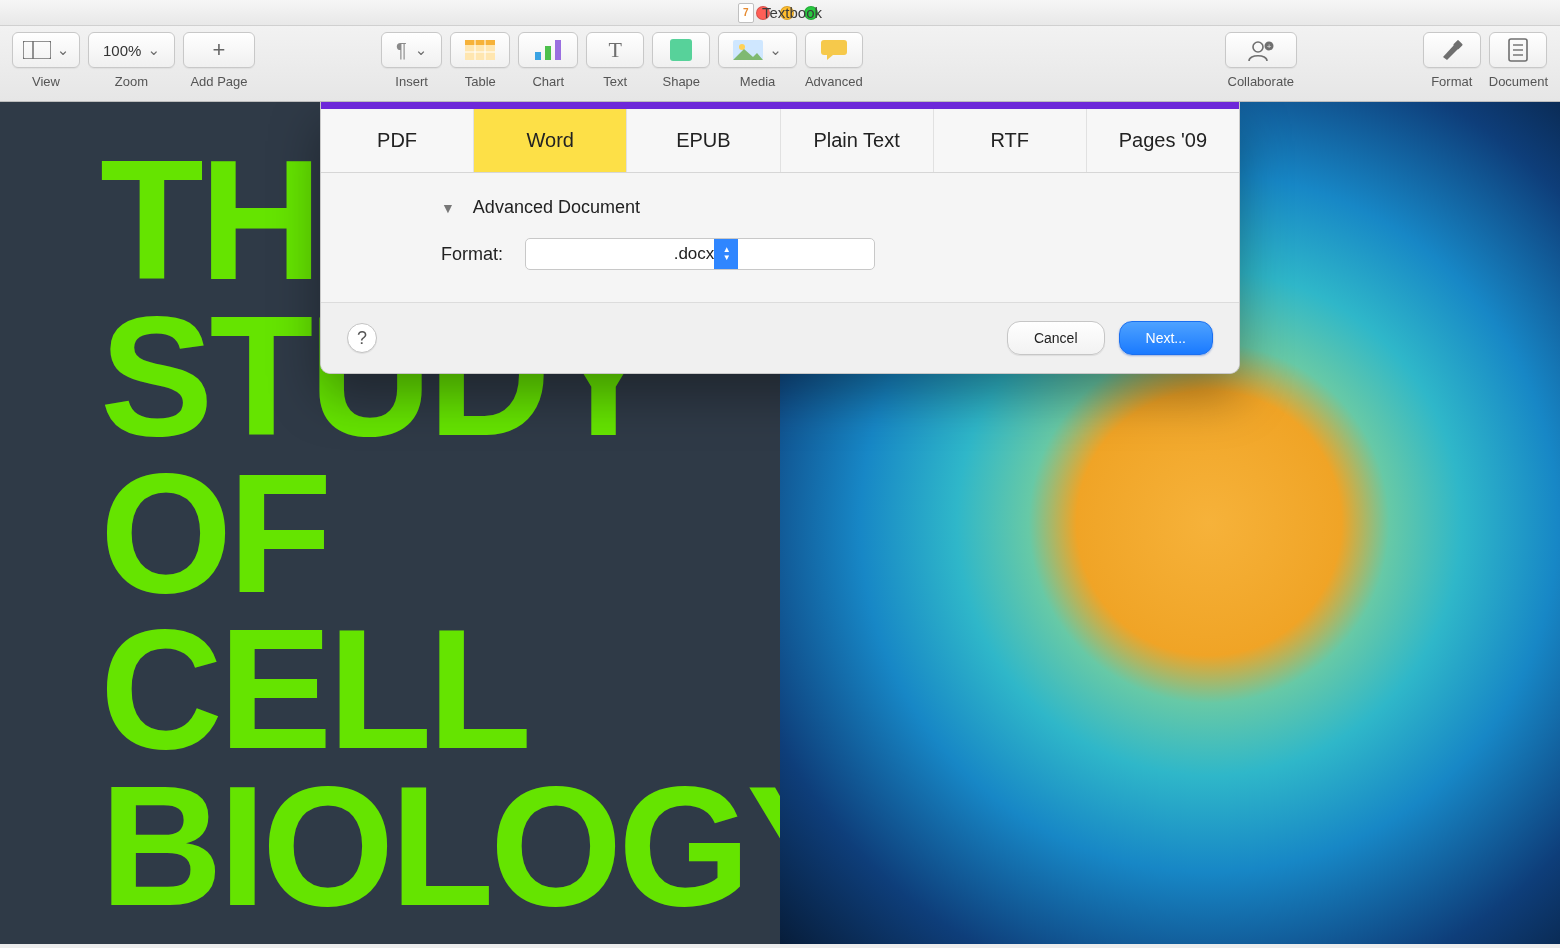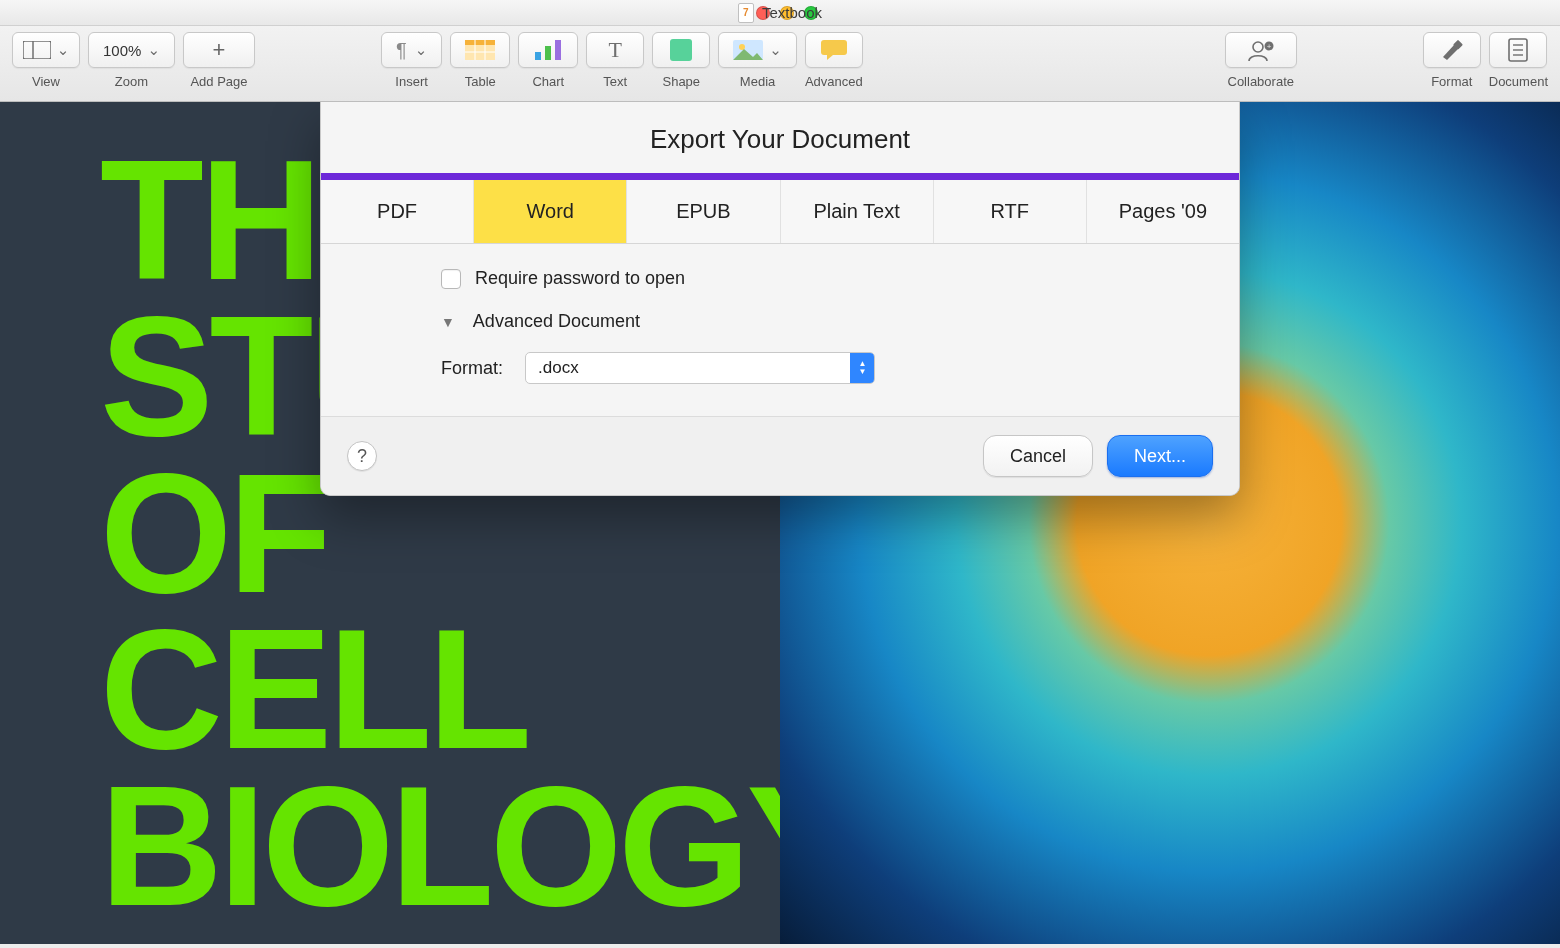--- a/index.html
+++ b/index.html
@@ -111,21 +111,21 @@
   .sheet-tab.selected { background: #fde047; }
   .sheet-body { padding: 24px 40px 24px 120px; font-size: 18px; color: #222; }
   .row { display: flex; align-items: center; gap: 14px; margin-bottom: 22px; }
   .checkbox {
     width: 20px; height: 20px; background: #fff; border: 1px solid #b8b8b8; border-radius: 4px;
     box-shadow: inset 0 1px 1px rgba(0,0,0,0.06);
   }
   .disclosure { color: #777; font-size: 14px; margin-right: 4px; display: inline-block; }
   .format-select {
     width: 350px; height: 32px; background: #fff; border: 1px solid #c8c8c8; border-radius: 5px;
-    display: flex; align-items: center; justify-content: space-between; padding: 0 0 0 12px;
+    display: flex; align-items: center; justify-content: center; padding: 0 0 0 12px;
     font-size: 17px;
     overflow: hidden;
   }
   .stepper {
     width: 24px; height: 100%; background: #2f86ff; color: #fff;
     display: flex; flex-direction: column; align-items: center; justify-content: center;
     font-size: 8px; line-height: 8px;
     border-left: 1px solid #2f86ff;
   }
 
@@ -135,21 +135,21 @@
     display: flex; align-items: center;
     background: #f0f0f0;
   }
   .help-btn {
     width: 30px; height: 30px; border-radius: 50%; background: #fff; border: 1px solid #c4c4c4;
     display: flex; align-items: center; justify-content: center; font-size: 18px; color: #555;
     box-shadow: 0 1px 1px rgba(0,0,0,0.08);
   }
   .footer-spacer { flex: 1; }
   .mac-btn {
-    height: 42px; padding: 0 26px; border-radius: 13px; font-size: 18px;
+    height: 34px; padding: 0 26px; border-radius: 13px; font-size: 14px;
     background: linear-gradient(#ffffff, #f2f2f2); border: 1px solid #c6c6c6; color: #222;
     box-shadow: 0 1px 1px rgba(0,0,0,0.08);
   }
   .mac-btn.primary {
     background: linear-gradient(#4ea2ff, #1a7aff); border: 1px solid #1a6ff0; color: #fff;
     box-shadow: 0 1px 2px rgba(0,60,180,0.35);
   }
   .mac-btn + .mac-btn { margin-left: 14px; }
 
   
@@ -333,36 +333,31 @@
       <div>THE</div>
       <div>STUDY</div>
       <div>OF CELL</div>
       <div>BIOLOGY</div>
     </div>
 
   </div>
   <div class="doc-right"></div>
 
   <div class="sheet">
-    <div class="sheet-title">Export Your Document</div>
 
     <div class="sheet-tabs">
       <div class="sheet-tab">PDF</div>
       <div class="sheet-tab selected">Word</div>
       <div class="sheet-tab">EPUB</div>
       <div class="sheet-tab">Plain Text</div>
       <div class="sheet-tab">RTF</div>
       <div class="sheet-tab">Pages '09</div>
     </div>
 
     <div class="sheet-body">
-      <div class="row">
-        <div class="checkbox"></div>
-        <span>Require password to open</span>
-      </div>
 
       <div class="row" style="margin-bottom:18px;">
         <span class="disclosure">▼</span>
         <span>Advanced Document</span>
       </div>
 
       <div class="row" style="margin-bottom:8px;margin-top:20px;">
         <span style="width:70px;">Format:</span>
         <div class="format-select">
           <span>.docx</span>

